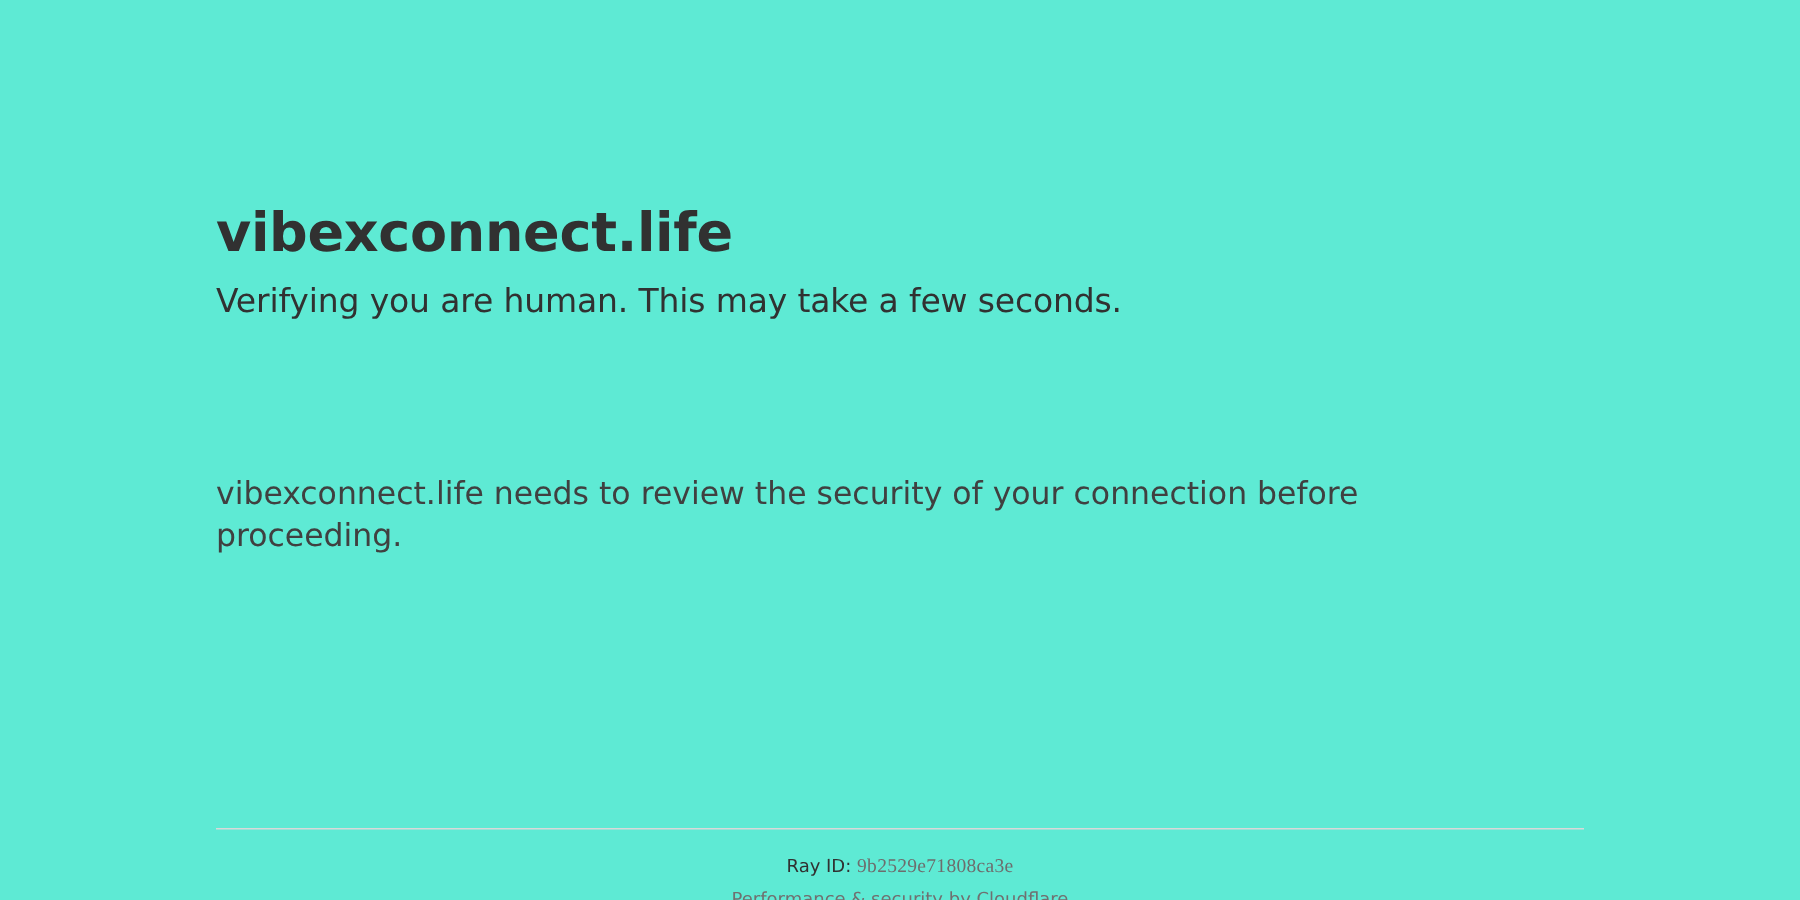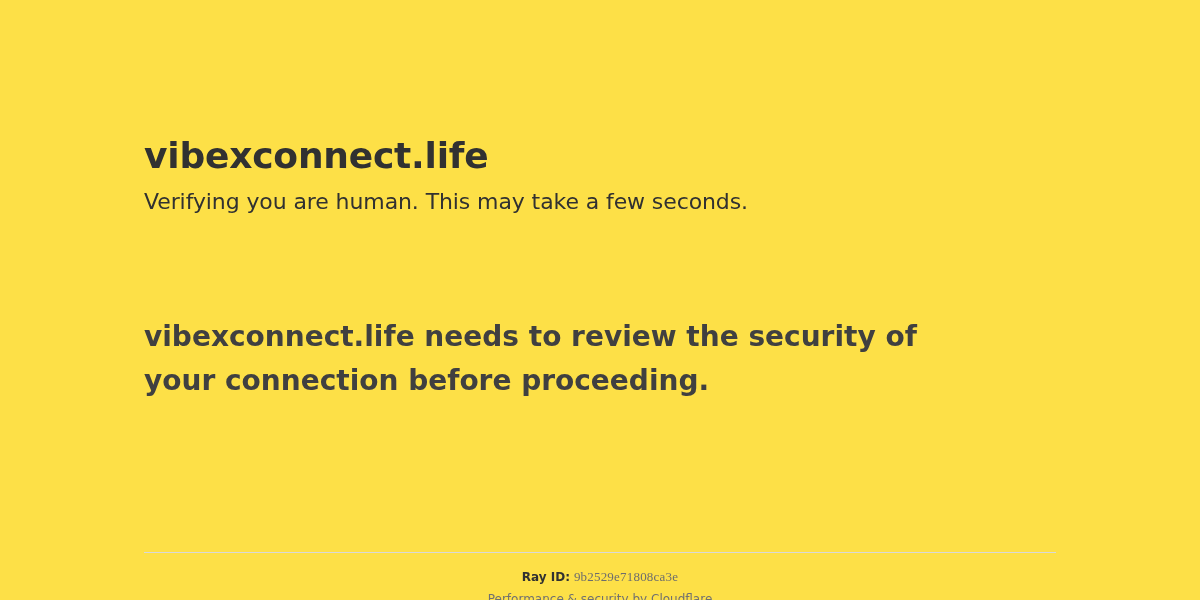--- a/index.html
+++ b/index.html
@@ -12,21 +12,21 @@
     height: 600px;
     overflow: hidden;
     font-family: "DejaVu Sans", "Liberation Sans", sans-serif;
     -webkit-font-smoothing: antialiased;
   }
 
   .page {
     position: relative;
     width: 1200px;
     height: 600px;
-    background: #fde047;
+    background: #5eead4;
     box-sizing: border-box;
   }
 
   
   .content {
     position: absolute;
     left: 144px;
     top: 0;
     width: 912px;
   }
@@ -54,23 +54,23 @@
   }
 
   
   .challenge-slot {
     height: 98px;
     width: 300px;
   }
 
   .explain {
     margin: 0;
-    font-size: 28px;
-    line-height: 44px;
-    font-weight: 700;
+    font-size: 21px;
+    line-height: 28px;
+    font-weight: 400;
     color: #404040;
     max-width: 800px;
   }
 
   
   .footer {
     position: absolute;
     left: 144px;
     top: 552px;
     width: 912px;
@@ -86,21 +86,21 @@
     text-align: center;
     padding-top: 17px;
   }
   .ray-line {
     font-size: 12px;
     line-height: 14px;
     color: #444444;
     white-space: nowrap;
   }
   .ray-label {
-    font-weight: 700;
+    font-weight: 400;
     color: #313131;
     font-family: "DejaVu Sans", "Liberation Sans", sans-serif;
   }
   .ray-value {
     font-family: Liberation Serif, serif;
     font-size: 13px;
     color: #6d6d6d;
     letter-spacing: 0.2px;
   }
   .footer-credit {

